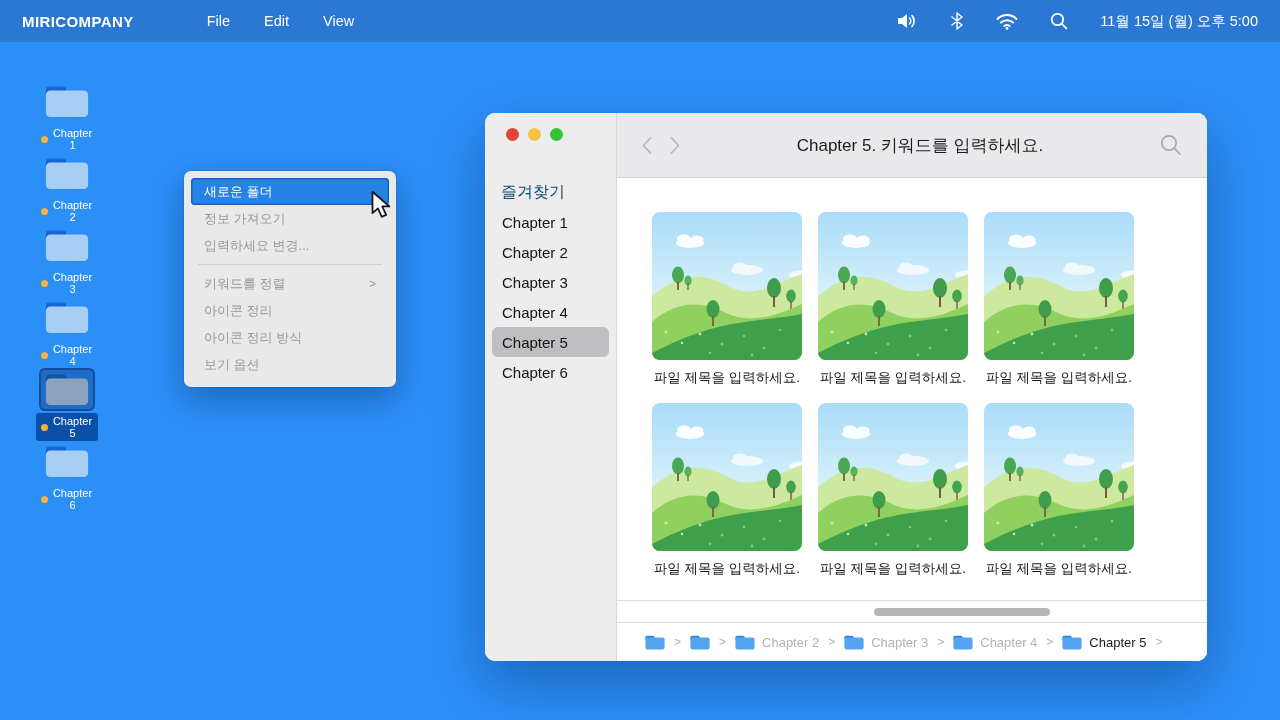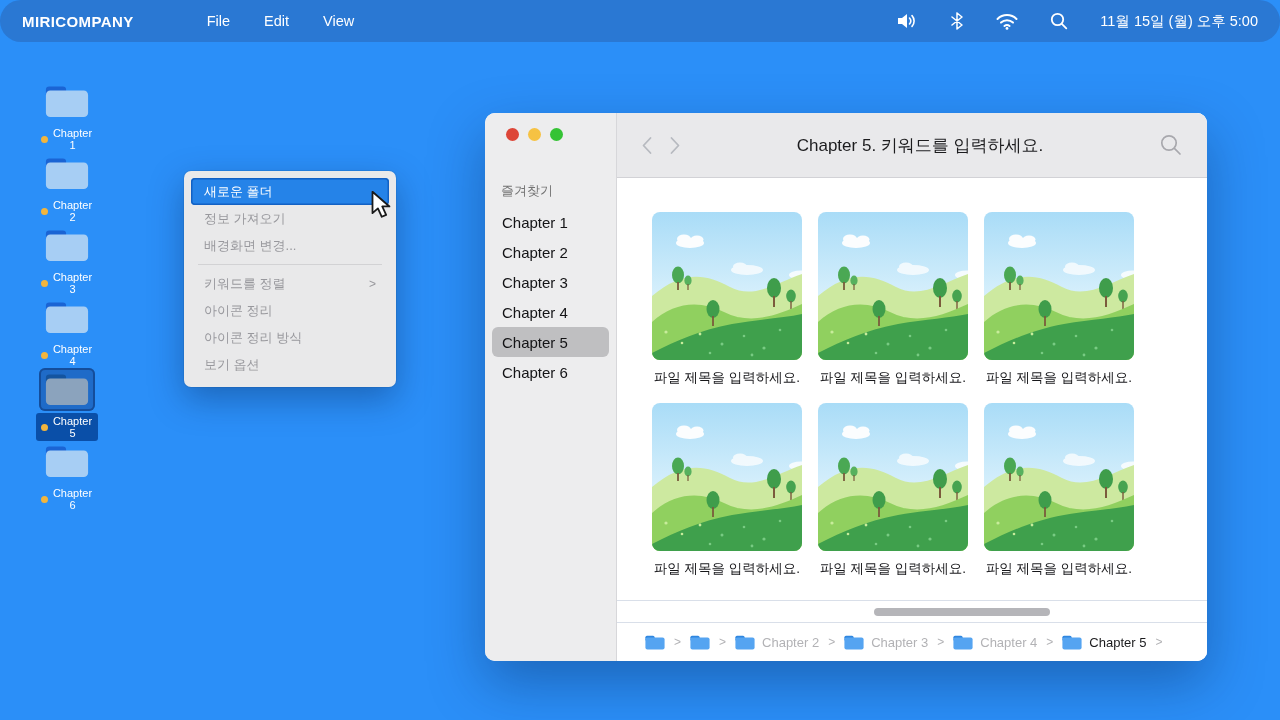--- a/index.html
+++ b/index.html
@@ -8,21 +8,21 @@
     font-family:"Liberation Sans", sans-serif;
     background:#2b8ff8;
     position:relative;
     color:#1c1c1e;
   }
 
   
   .menubar {
     position:absolute; top:0; left:0; width:1280px; height:42px;
     background:#2a78d3; display:flex; align-items:center;
-    padding:0 22px; color:#fff; z-index:40;border-radius:21px;
+    padding:0 22px; color:#fff; z-index:40;
   }
   .brand { font-size:15px; font-weight:bold; letter-spacing:.4px; margin-right:56px; }
   .menu-item { font-size:14.5px; padding:0 17px; cursor:default; }
   .menubar-right { margin-left:auto; display:flex; align-items:center; gap:32px; }
   .status-icon { display:flex; align-items:center; }
   .datetime { font-size:14.5px; white-space:nowrap; }
 
   
   .desktop-icon { position:absolute; left:36px; width:62px; text-align:center; z-index:5; }
   .di-box {
@@ -72,21 +72,21 @@
   }
   .sidebar {
     width:132px; flex:0 0 132px; background:#ededee;
     border-right:1px solid #d7d7da; position:relative;
   }
   .traffic { position:absolute; top:15px; left:21px; display:flex; gap:9px; }
   .tl { width:13px; height:13px; border-radius:50%; }
   .tl-close { background:#dd4638; }
   .tl-min { background:#f6c243; }
   .tl-zoom { background:#35c335; }
-  .sb-section { position:absolute; top:69px; left:16px; font-size:13px; color:#737373; }
+  .sb-section { position:absolute; top:69px; left:16px; font-size:16px; color:#0c4a6e; }
   .sb-list { position:absolute; top:94px; left:7px; right:7px; list-style:none; }
   .sb-item {
     height:30px; display:flex; align-items:center; padding:0 10px;
     font-size:15px; color:#141416; border-radius:6px; cursor:default;
   }
   .sb-item.selected { background:#bfbfc1; }
 
   .main { flex:1; display:flex; flex-direction:column; background:#fff; min-width:0; }
   .win-header {
     height:65px; flex:0 0 65px; background:#e9e9eb;
@@ -289,21 +289,21 @@
 </div>
 
 <div class="context-menu">
   <div class="cm-item highlighted">
     <span>새로운 폴더</span>
   </div>
   <div class="cm-item">
     <span>정보 가져오기</span>
   </div>
   <div class="cm-item">
-    <span>배경화면 변경...</span>
+    <span>입력하세요 변경...</span>
   </div>
   <div class="cm-sep"></div>
   <div class="cm-item">
     <span>키워드를 정렬</span>
     <span class="cm-arrow">&gt;</span>
   </div>
   <div class="cm-item">
     <span>아이콘 정리</span>
   </div>
   <div class="cm-item">

